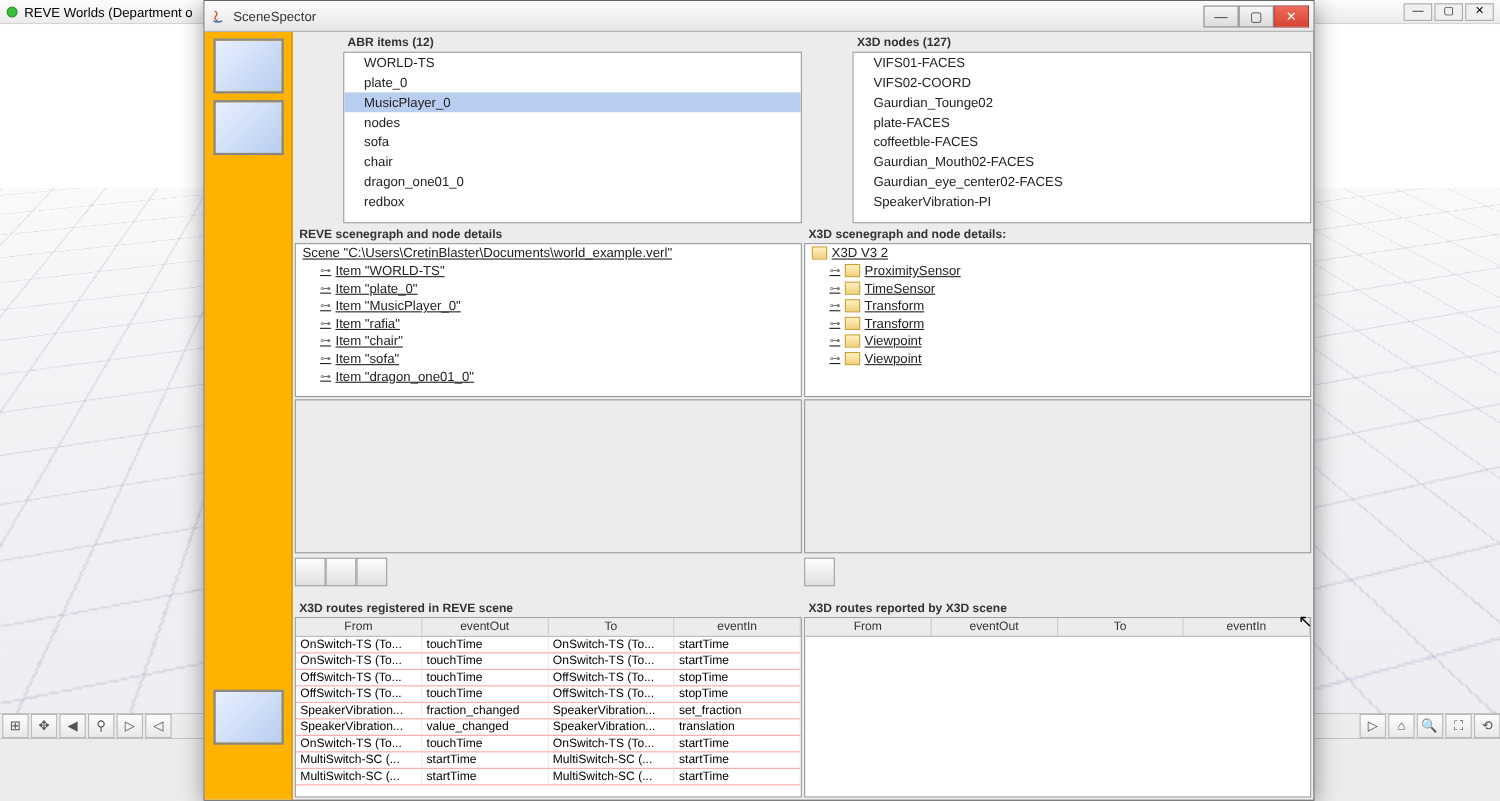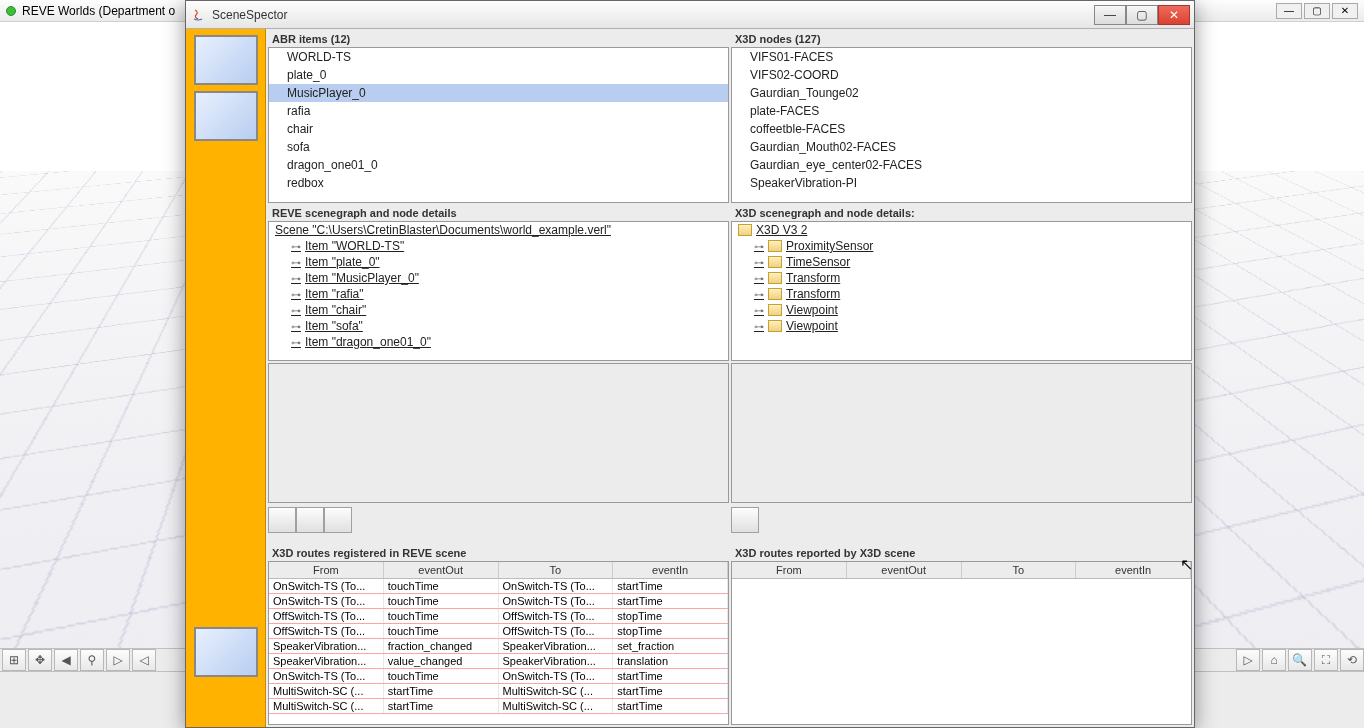--- a/index.html
+++ b/index.html
@@ -55,21 +55,21 @@
 .small-btn { width: 28px; height: 26px; border:1px solid #a0a0a0; background: linear-gradient(#fdfdfd,#e0e0e0); }
 
 .routes-label { font-size:11px; font-weight:bold; color:#333; padding:2px 4px; }
 .table-wrap { border:1px solid #999; background:#fff; flex:1; display:flex; flex-direction:column; min-height:0; }
 .thead { display:flex; background:#ececec; border-bottom:1px solid #bbb; }
 .th { flex:1; font-size:11px; padding:2px 4px; border-right:1px solid #ccc; text-align:center; font-weight:normal; color:#333; }
 .tbody { flex:1; overflow-y:scroll; }
 .trow { display:flex; border-bottom:1px solid #fca5a5; }
 .td { flex:1; font-size:11px; padding:1px 4px; border-right:1px solid #e8e8e8; overflow:hidden; white-space:nowrap; text-overflow:ellipsis; }
 
-.row-upper { grid-row: 1; }
+.row-upper { grid-row: 1; margin-left: 44px; }
 .row-trees { grid-row: 2; }
 .row-details { grid-row: 3; }
 .row-routes { grid-row: 4; }
 
 
 .row-upper .listbox { height: 150px; }
 .row-trees .listbox { height: 132px; }
 .row-routes { display:flex; flex-direction:column; min-height: 0; }
 
 .cursor-arrow { position:absolute; top: 555px; left: 1180px; font-size:16px; color:#000; pointer-events:none; }
@@ -133,23 +133,23 @@
       <div class="ss-thumb spacer-big"></div>
     </div>
     <div class="ss-main">
 
       <div class="panel row-upper">
         <div class="panel-label">ABR items (12)</div>
         <div class="listbox" id="abr-list">
             <div class="list-item">WORLD-TS</div>
             <div class="list-item">plate_0</div>
             <div class="list-item selected">MusicPlayer_0</div>
-            <div class="list-item">rafia</div>
+            <div class="list-item">nodes</div>
+            <div class="list-item">sofa</div>
             <div class="list-item">chair</div>
-            <div class="list-item">sofa</div>
             <div class="list-item">dragon_one01_0</div>
             <div class="list-item">redbox</div>
           </div>
       </div>
 
       <div class="panel row-upper">
         <div class="panel-label">X3D nodes (127)</div>
         <div class="listbox" id="x3d-list">
             <div class="list-item">VIFS01-FACES</div>
             <div class="list-item">VIFS02-COORD</div>

